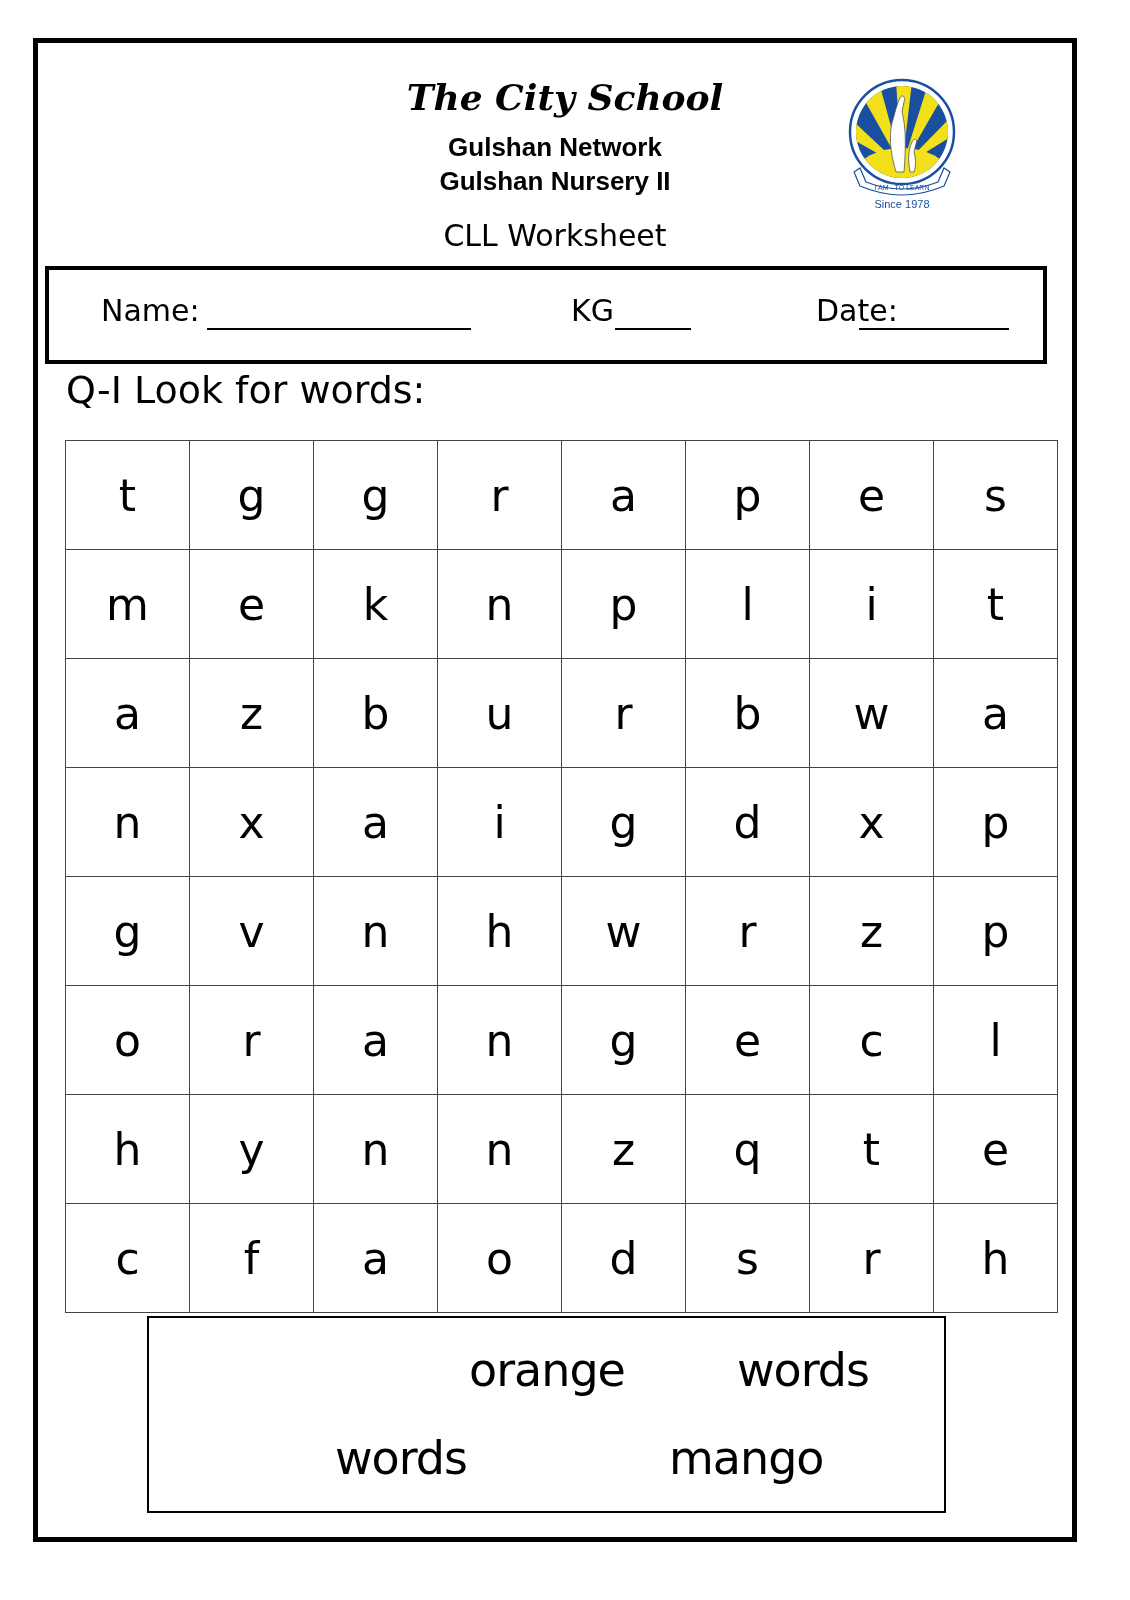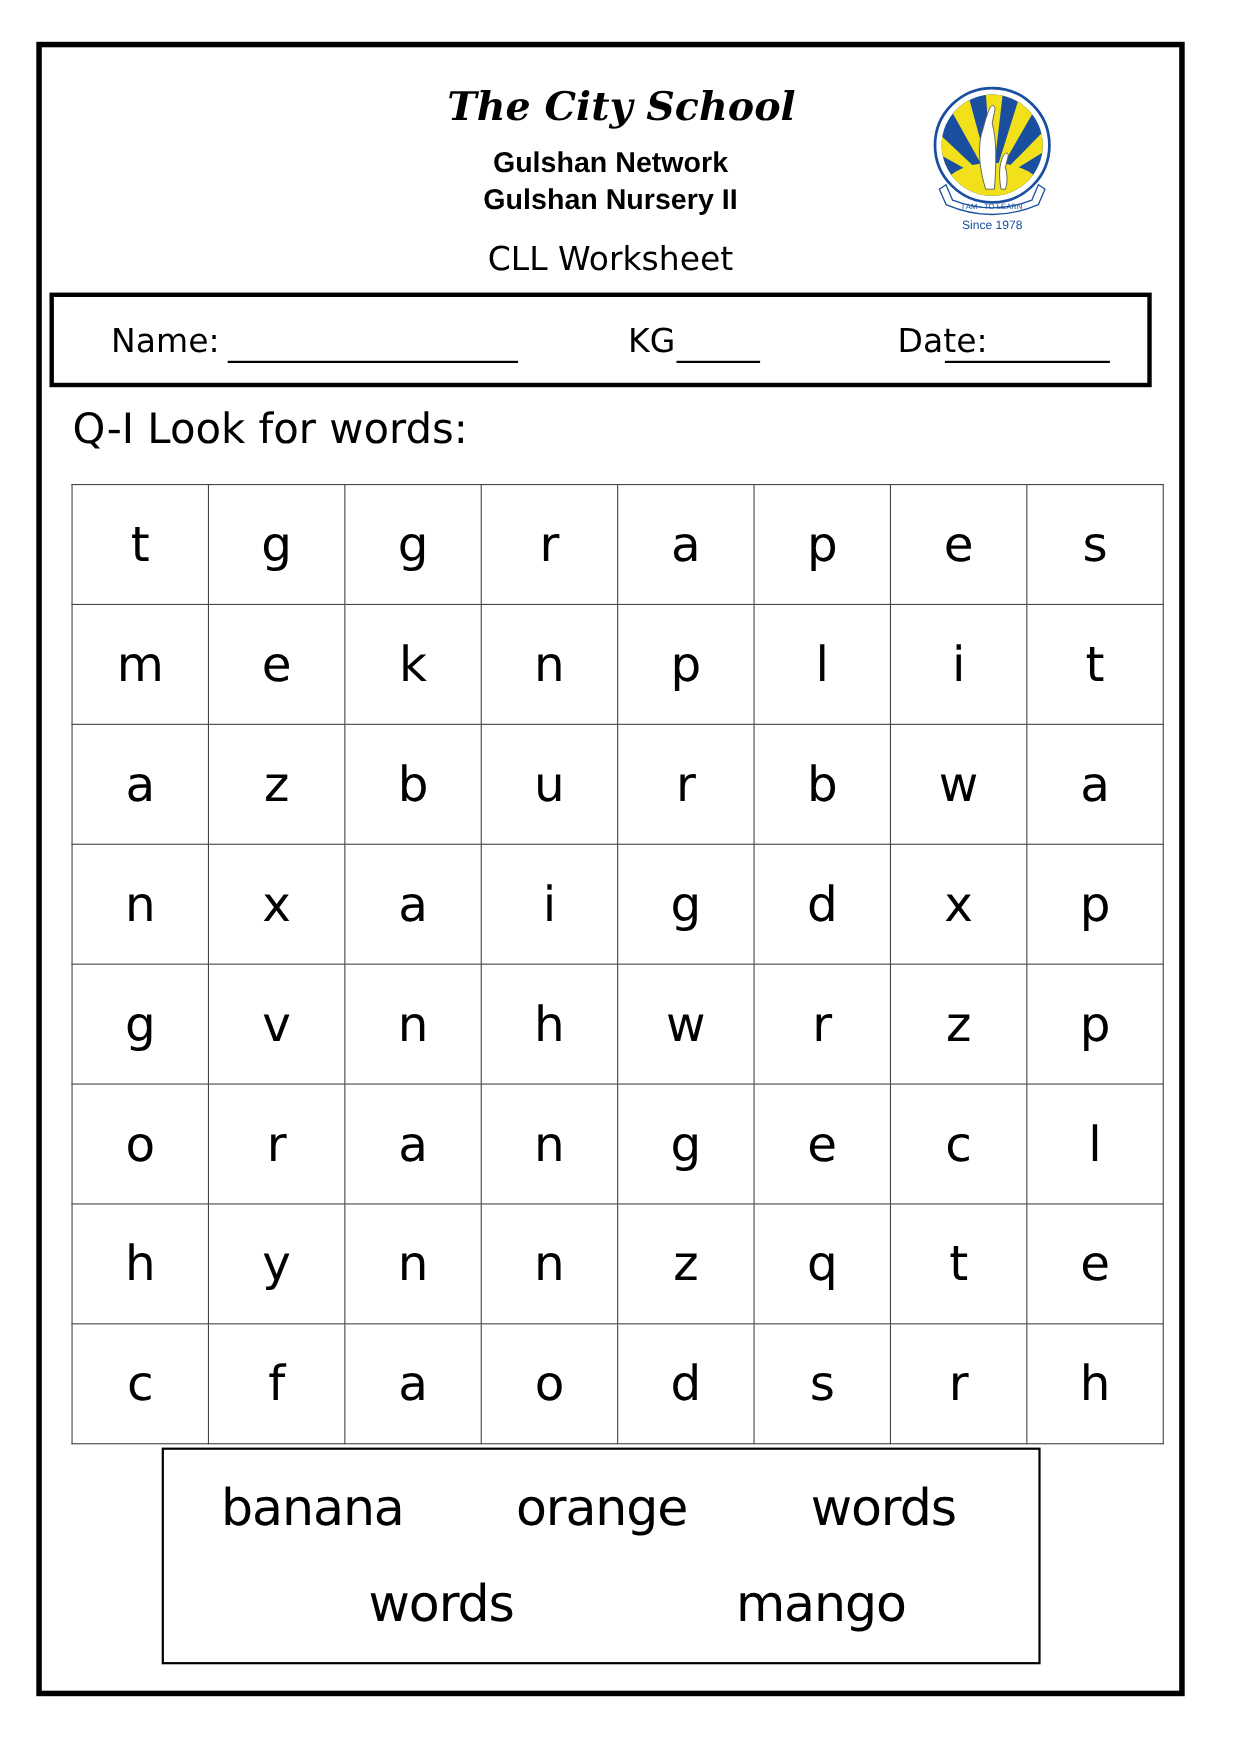--- a/index.html
+++ b/index.html
@@ -2,21 +2,21 @@
 <html><head>
   <meta charset="utf-8">
   <style>
     html, body { margin: 0; padding: 0; background: #ffffff; }
     body { width: 1130px; height: 1600px; position: relative; overflow: hidden; font-family: "DejaVu Sans", sans-serif; color: #000; }
     .frame { position: absolute; left: 33px; top: 38px; width: 1034px; height: 1494px; border: 5px solid #000; box-sizing: content-box; }
     .school-title { position: absolute; left: 400px; top: 72px; width: 330px; text-align: center; font-family: "DejaVu Serif", serif; font-style: italic; font-weight: bold; font-size: 36px; letter-spacing: 0px; line-height: 50px; }
     .branch { position: absolute; left: 395px; top: 130px; width: 320px; text-align: center; font-family: "Liberation Sans", sans-serif; font-weight: bold; font-size: 26px; line-height: 34px; }
     .ws-title { position: absolute; left: 395px; top: 216px; width: 320px; text-align: center; font-family: "DejaVu Sans", sans-serif; font-size: 30px; line-height: 40px; }
     .logo { position: absolute; left: 840px; top: 72px; width: 124px; height: 140px; }
-    .info-box { position: absolute; left: 45px; top: 266px; width: 1002px; height: 86px; border: 4px solid #000; box-sizing: border-box; }
+    .info-box { position: absolute; left: 45px; top: 266px; width: 1002px; height: 98px; border: 4px solid #000; box-sizing: border-box; }
     .info-label { position: absolute; top: 22px; font-family: "DejaVu Sans", sans-serif; font-size: 30px; line-height: 38px; }
     .info-line { position: absolute; top: 58px; height: 0; border-bottom: 2px solid #000; }
     .question { position: absolute; left: 66px; top: 362px; font-family: "DejaVu Sans", sans-serif; font-size: 38px; line-height: 56px; }
     .grid { position: absolute; left: 65px; top: 440px; width: 988px; height: 868px; border-collapse: collapse; table-layout: fixed; }
     .grid td { border: 1.5px solid #444; text-align: center; vertical-align: middle; font-family: "DejaVu Sans", sans-serif; font-size: 44px; font-weight: normal; height: 108px; width: 123px; padding: 0; }
     .word-box { position: absolute; left: 147px; top: 1316px; width: 799px; height: 197px; border: 2.5px solid #000; box-sizing: border-box; }
     .word { position: absolute; font-family: "DejaVu Sans", sans-serif; font-size: 46px; line-height: 60px; letter-spacing: -1px; }
   </style>
 </head>
 <body>
@@ -145,18 +145,17 @@
       <td>o</td>
       <td>d</td>
       <td>s</td>
       <td>r</td>
       <td>h</td>
     </tr>
   </tbody>
 </table>
 
 <div class="word-box">
-  <span class="word" style="left:52px; top:22px;">banana</span>
   <span class="word" style="left:320px; top:22px;">orange</span>
   <span class="word" style="left:588px; top:22px;">words</span>
   <span class="word" style="left:186px; top:110px;">words</span>
   <span class="word" style="left:520px; top:110px;">mango</span>
 </div>
 
 </body></html>

